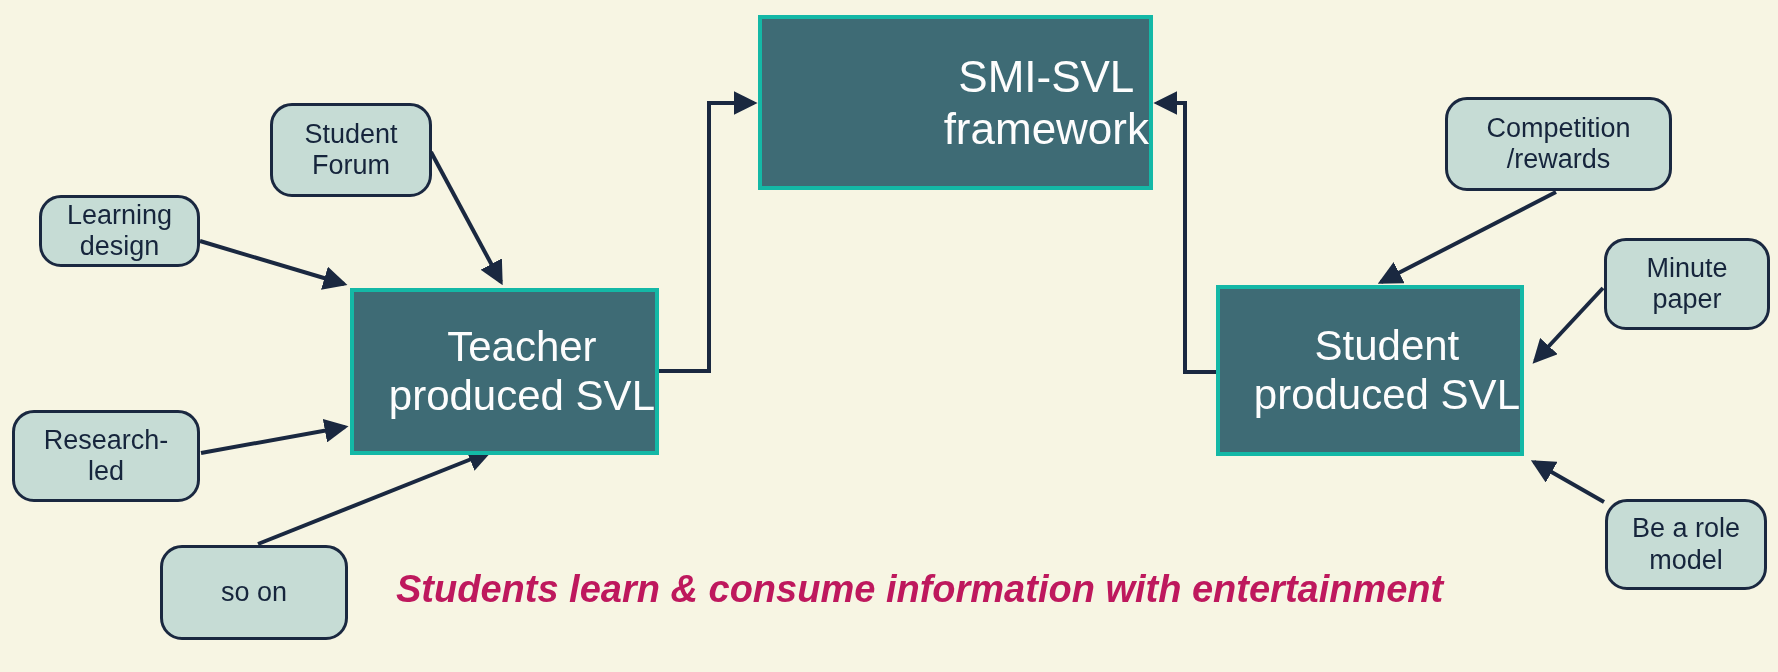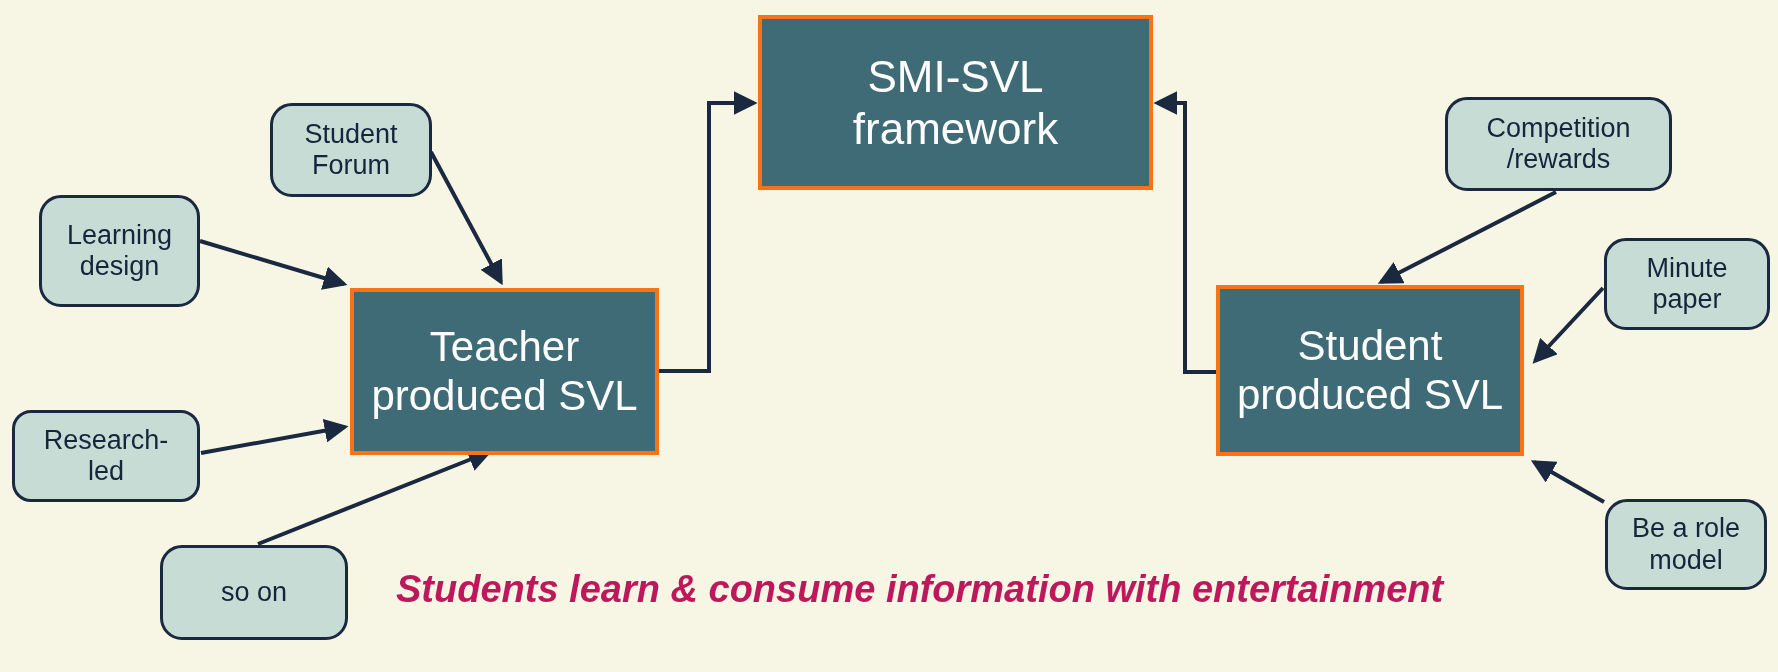--- a/index.html
+++ b/index.html
@@ -28,39 +28,40 @@
     justify-content: center;
     text-align: center;
     box-sizing: border-box;
   }
   .node .label {
     white-space: pre-line;
     line-height: 1.16;
   }
   .dark-node {
     background: #3E6B75;
-    border: 4px solid #f97316;
+    border: 4px solid #14b8a6;
     color: #FDFDFD;
     font-size: 42px;
+    justify-content: flex-end;
   }
   .light-node {
     background: #C6DCD5;
     border: 3px solid #1A2840;
     border-radius: 22px;
     color: #16253C;
     font-size: 27px;
   }
   
   #node-smi        { left: 758px;  top: 15px;  width: 395px; height: 175px; font-size: 44px; }
   #node-teacher    { left: 350px;  top: 288px; width: 309px; height: 167px; }
   #node-student    { left: 1216px; top: 285px; width: 308px; height: 171px; }
   
   #node-forum      { left: 270px;  top: 103px; width: 162px; height: 94px; }
-  #node-learning   { left: 39px;   top: 195px; width: 161px; height: 112px; }
-  #node-research   { left: 12px;   top: 410px; width: 188px; height: 92px; border-radius: 19px; }
+  #node-learning   { left: 39px;   top: 195px; width: 161px; height: 72px; }
+  #node-research   { left: 12px;   top: 410px; width: 188px; height: 92px; }
   #node-soon       { left: 160px;  top: 545px; width: 188px; height: 95px; }
   #node-competition{ left: 1445px; top: 97px;  width: 227px; height: 94px; }
   #node-minute     { left: 1604px; top: 238px; width: 166px; height: 92px; text-align: center; }
   #node-rolemodel  { left: 1605px; top: 457px; width: 162px; height: 91px; margin-top: 42px; }
   #caption {
     position: absolute;
     left: 396px;
     top: 568px;
     font-size: 38px;
     font-weight: bold;

